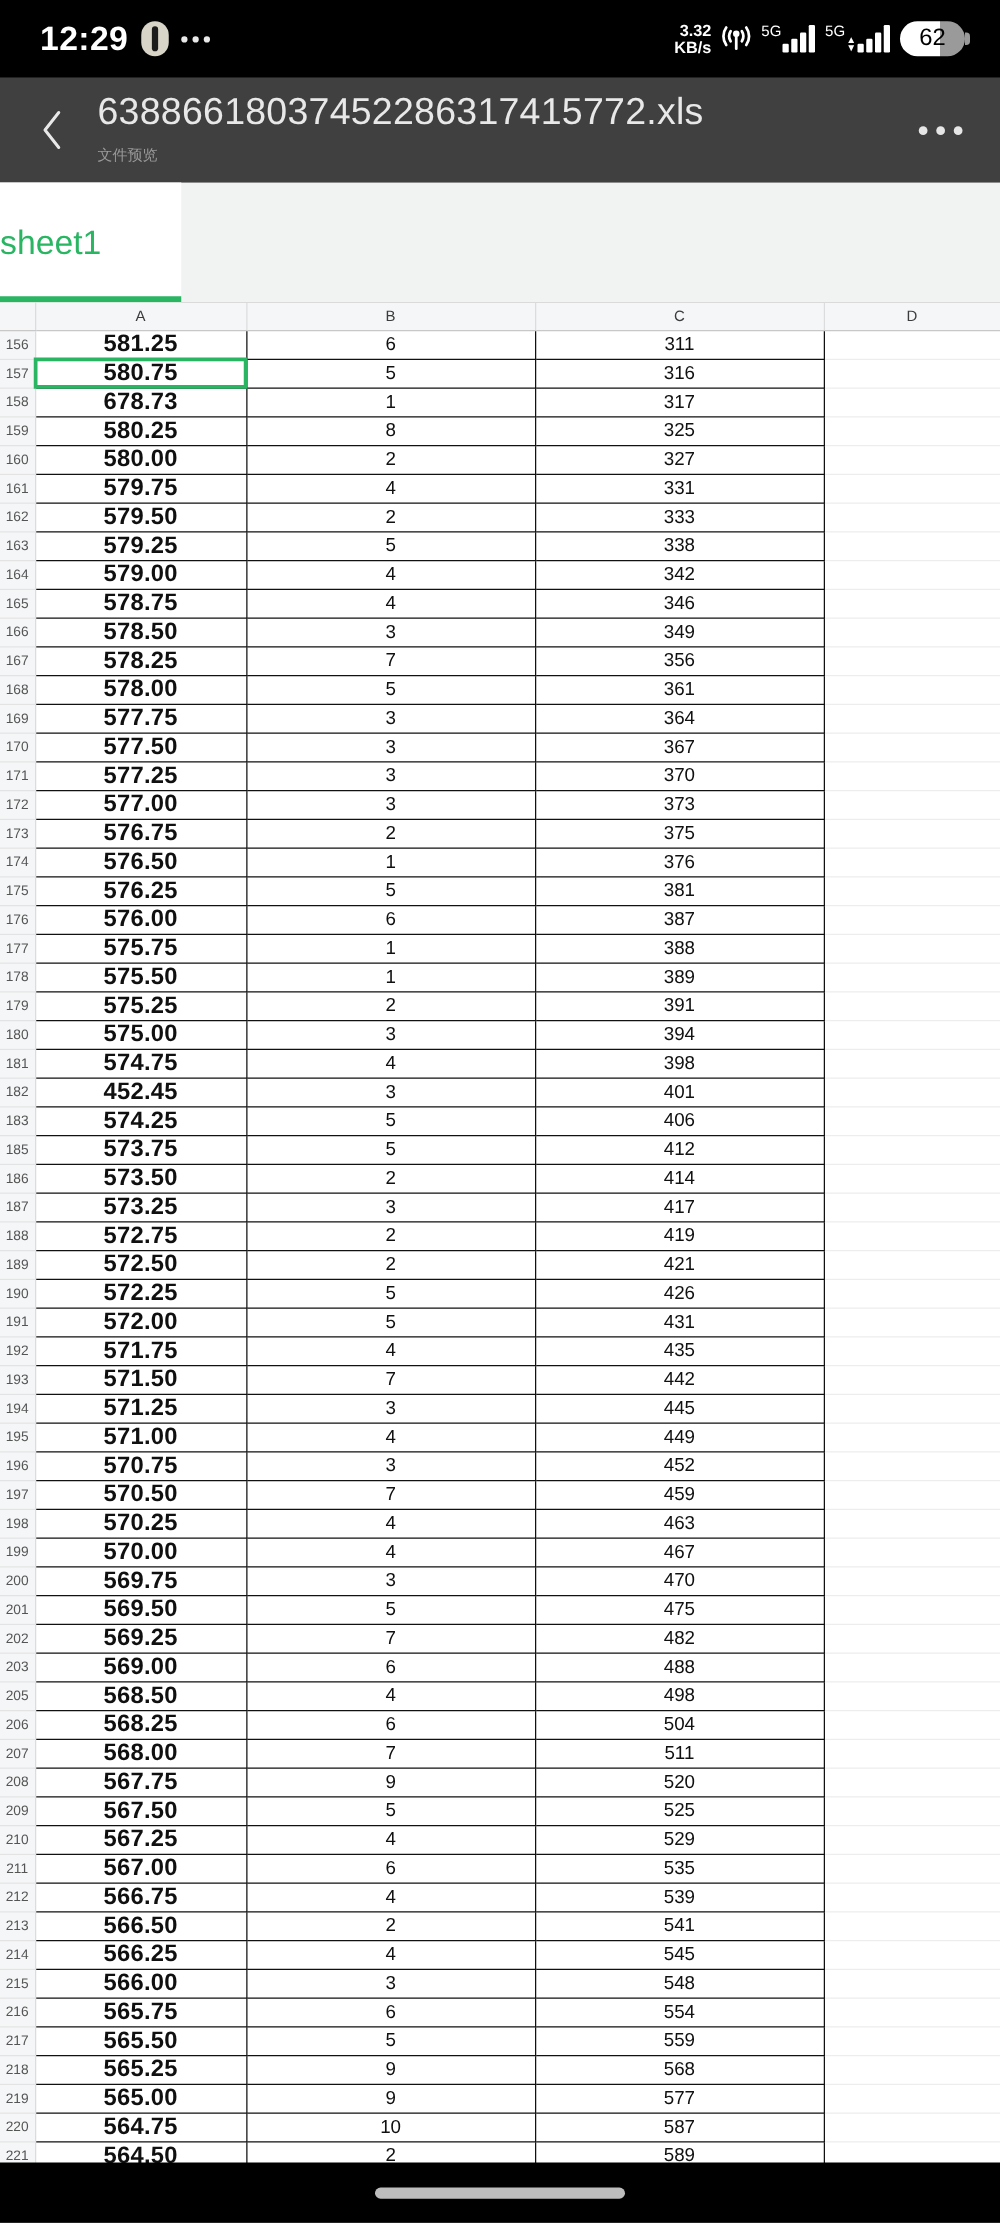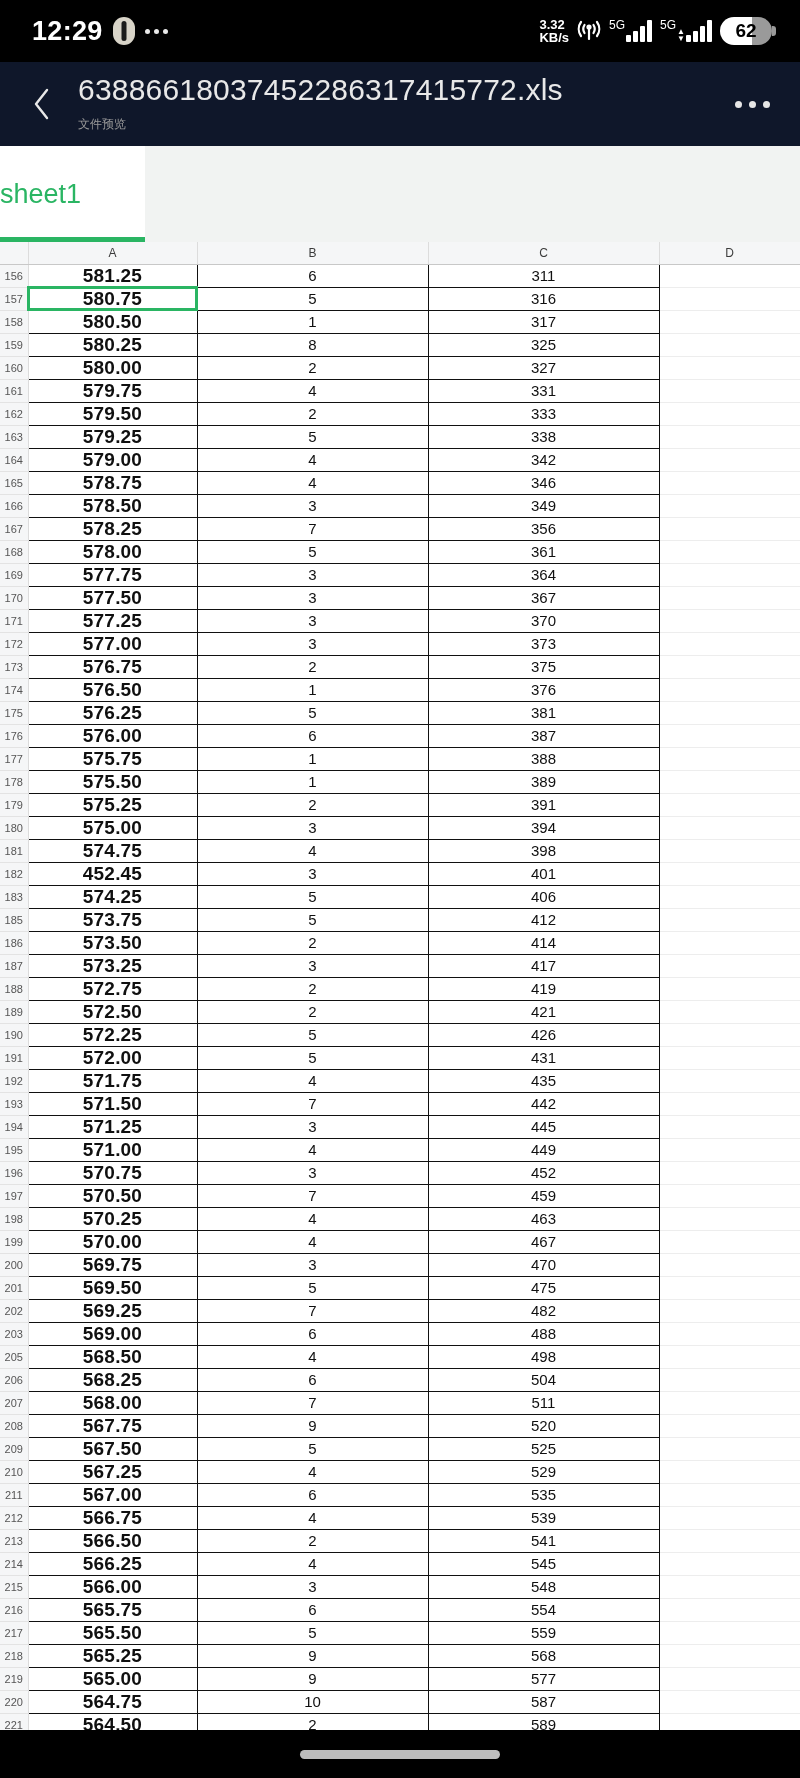--- a/index.html
+++ b/index.html
@@ -24,46 +24,46 @@
     display: inline-block; position: relative;
   }
   .sb-capsule::after {
     content:""; position:absolute; left:50%; top:4px; transform:translateX(-50%);
     width: 5px; height: 20px; border-radius: 3px; background: #1b1b1b;
   }
   .sb-dots { display: flex; gap: 4px; align-items: center; }
   .sb-dots i { width: 5px; height: 5px; border-radius: 50%; background: #e9e9e9; display:block; }
 
   .sb-right { display: flex; align-items: center; gap: 8px; }
-  .sb-speed { font-size: 13px; font-weight: 700; line-height: 13px; text-align: left; }
+  .sb-speed { font-size: 13px; font-weight: 700; line-height: 13px; text-align: right; }
   .sb-speed span { display: block; }
   .wifi-ico { width: 24px; height: 26px; }
   .sig-5g { font-size: 12px; font-weight: 400; line-height: 11px; margin-right: 1px; align-self: flex-start; }
   .bars { display: flex; align-items: flex-end; gap: 2px; height: 22px; }
   .bars i { width: 5px; background: #fff; display: block; border-radius: 1px; }
   .bars i:nth-child(1){height:7px;} .bars i:nth-child(2){height:11px;}
   .bars i:nth-child(3){height:16px;} .bars i:nth-child(4){height:22px;}
   .sig-group { display:flex; align-items:flex-end; }
   .arrows { display:flex; flex-direction:column; justify-content:flex-end; margin-right:1px; height:22px;}
   .arrows i { font-size:8px; line-height:7px; color:#fff; }
   .batt {
     min-width: 52px; height: 28px; border-radius: 14px;
     background: linear-gradient(to right, #fff 0 62%, #9a9a9a 62% 100%);
-    color: #000; font-size: 19px; font-weight: 700;
+    color: #000; font-size: 19px; font-weight: 400;
     display: flex; align-items: center; justify-content: center;
     position: relative; padding: 0 6px;
   }
   .batt::after{
     content:""; position:absolute; right:-4px; top:9px; width:4px; height:10px;
     border-radius:0 3px 3px 0; background:#9a9a9a;
   }
 
   
   .appbar {
-    height: 84px; background: #0f172a; display: flex; align-items: center;
+    height: 84px; background: #404040; display: flex; align-items: center;
     padding: 0 26px 0 20px;
   }
   .back-btn { width: 44px; height: 44px; display:flex; align-items:center; justify-content:center; cursor:pointer;}
   .back-btn svg { width: 22px; height: 34px; }
   .appbar-titles { flex: 1; padding-left: 14px; }
   .appbar-title { color: #e8e8e8; font-size: 30px; font-weight: 400; letter-spacing: .2px; line-height: 36px; }
   .appbar-sub { color: #9a9a9a; font-size: 12px; line-height: 26px; margin-top: 3px; }
   .more-btn { display:flex; gap:7px; align-items:center; padding: 8px 4px; cursor: pointer;}
   .more-btn i { width: 7px; height: 7px; border-radius: 50%; background: #e6e6e6; display:block;}
 
@@ -225,21 +225,21 @@
           </tr>
           <tr class="sel">
             <td class="rh">157</td>
             <td class="cell a">580.75</td>
             <td class="cell b">5</td>
             <td class="cell c">316</td>
             <td class="cell d"></td>
           </tr>
           <tr>
             <td class="rh">158</td>
-            <td class="cell a">580.50</td>
+            <td class="cell a">678.73</td>
             <td class="cell b">1</td>
             <td class="cell c">317</td>
             <td class="cell d"></td>
           </tr>
           <tr>
             <td class="rh">159</td>
             <td class="cell a">580.25</td>
             <td class="cell b">8</td>
             <td class="cell c">325</td>
             <td class="cell d"></td>

